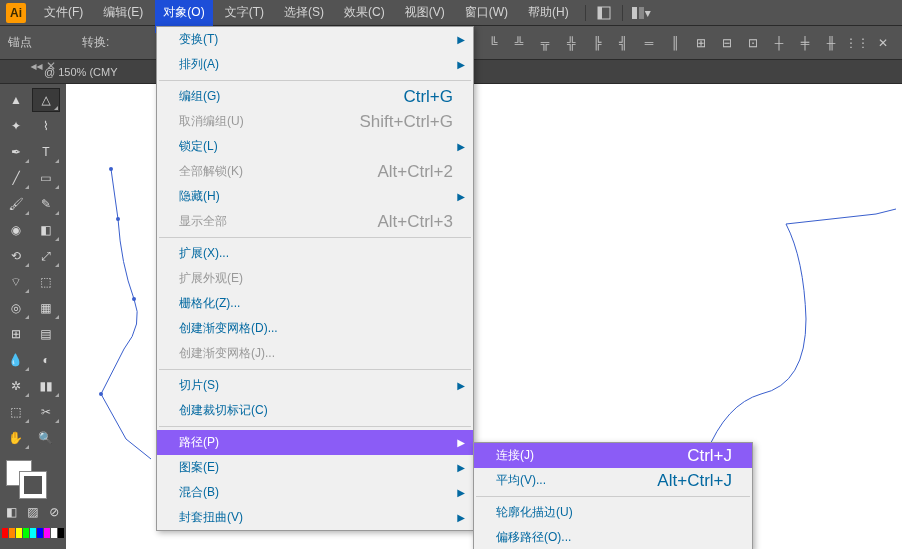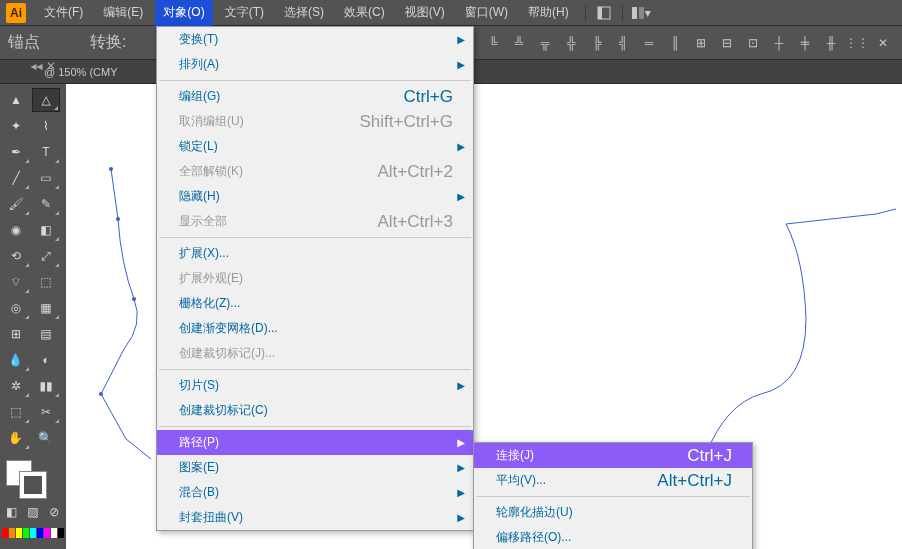--- a/index.html
+++ b/index.html
@@ -4,21 +4,21 @@
 <style>
 *{margin:0;padding:0;box-sizing:border-box;font-family:"Microsoft YaHei",Arial,sans-serif;font-size:12px;user-select:none}
 body{width:902px;height:549px;background:#323232;overflow:hidden;position:relative}
 .menubar{height:26px;background:#535353;display:flex;align-items:center;padding:0 6px;gap:4px;color:#d4d4d4;border-bottom:1px solid #2a2a2a}
 .ai-logo{width:20px;height:20px;background:#ff9a00;color:#3a2a00;display:flex;align-items:center;justify-content:center;font-weight:bold;font-size:12px;border-radius:2px;margin-right:6px}
 .menu-item{padding:12px 8px;cursor:default}
 .menu-item.active{background:#1d4ed8;color:#fff}
 .menu-sep{width:1px;height:16px;background:#3a3a3a;margin:0 4px}
 .menu-icon{width:20px;height:20px;display:flex;align-items:center;justify-content:center;color:#c8c8c8}
 .optbar{height:34px;background:#535353;display:flex;align-items:center;padding:0 8px;gap:10px;color:#c8c8c8;border-bottom:1px solid #2a2a2a}
-.opt-label{font-size:16px}
+.opt-label{font-size:12px}
 .opt-icons{display:flex;gap:4px;margin-left:auto}
 .opt-btn{width:22px;height:22px;display:flex;align-items:center;justify-content:center;color:#c8c8c8;border:1px solid transparent}
 .tabbar{height:24px;background:#424242;display:flex;align-items:center;color:#c8c8c8;padding-left:44px;border-bottom:1px solid #2a2a2a;font-size:11px}
 .tab-handle{position:absolute;left:0;top:60px;width:60px;height:12px;display:flex;align-items:center;justify-content:flex-end;padding-right:4px;color:#aaa}
 .workspace{position:absolute;left:66px;top:84px;right:0;bottom:0;background:#fff}
 .canvas-path{position:absolute;inset:0}
 .toolbox{position:absolute;left:0;top:84px;width:66px;bottom:0;background:#535353;display:flex;flex-direction:column;padding:4px 2px;gap:2px}
 .tool-row{display:flex;gap:2px}
 .tool{width:28px;height:24px;display:flex;align-items:center;justify-content:center;color:#d8d8d8;position:relative;cursor:default}
 .tool.sel{background:#3a3a3a;border:1px solid #222}
@@ -225,21 +225,21 @@
     <div class="dd-item disabled">
       <span>扩展外观(E)</span>
     </div>
     <div class="dd-item">
       <span>栅格化(Z)...</span>
     </div>
     <div class="dd-item">
       <span>创建渐变网格(D)...</span>
     </div>
     <div class="dd-item disabled">
-      <span>创建裁切标记(J)...</span>
+      <span>创建渐变网格(J)...</span>
     </div>
     <div class="dd-sep"></div>
     <div class="dd-item">
       <span>切片(S)</span>
       <span class="arrow">▶</span>
     </div>
     <div class="dd-item">
       <span>创建裁切标记(C)</span>
     </div>
     <div class="dd-sep"></div>

